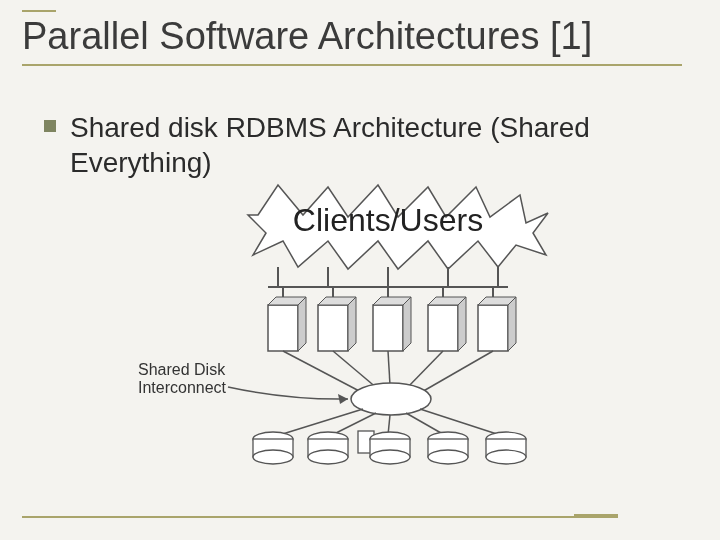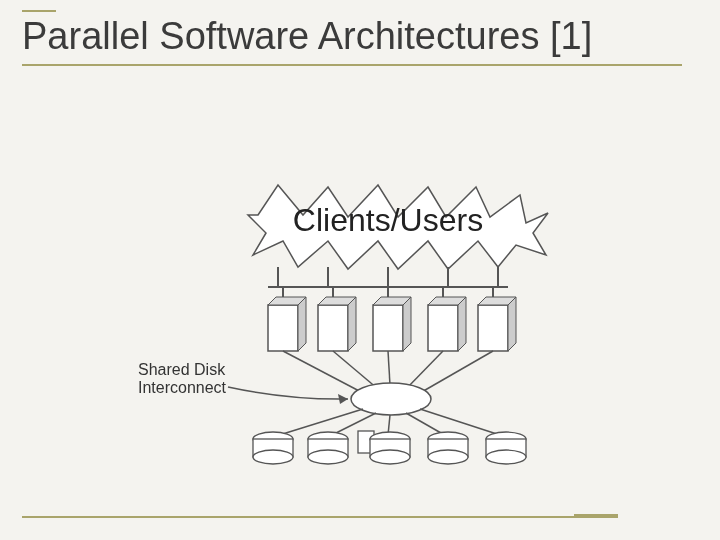--- a/index.html
+++ b/index.html
@@ -100,20 +100,26 @@
 <body>
 
 <div class="slide">
 
   <div class="title-wrap">
     <div class="title-rule-top"></div>
     <h1 class="title">Parallel Software Architectures [1]</h1>
     <div class="title-rule-bottom"></div>
   </div>
 
+  <div class="body">
+    <div class="bullet-row">
+      <div class="bullet-marker"></div>
+      <div class="bullet-text">Shared disk RDBMS Architecture (Shared Everything)</div>
+    </div>
+  </div>
 
   <div class="diagram">
     <svg viewBox="0 0 480 320">
 
       <g>
         <polygon points="
           130,40 150,10 175,40 200,12 220,42 250,10 270,42 300,12 318,42 348,12 362,42 392,20
           398,48 420,38 405,58 418,80 388,70 370,92 350,66 320,94 300,66 270,94 250,66 220,94
           200,66 170,92 155,66 125,80 138,58 120,40
         " fill="#ffffff" stroke="#555" stroke-width="1.5"></polygon>

